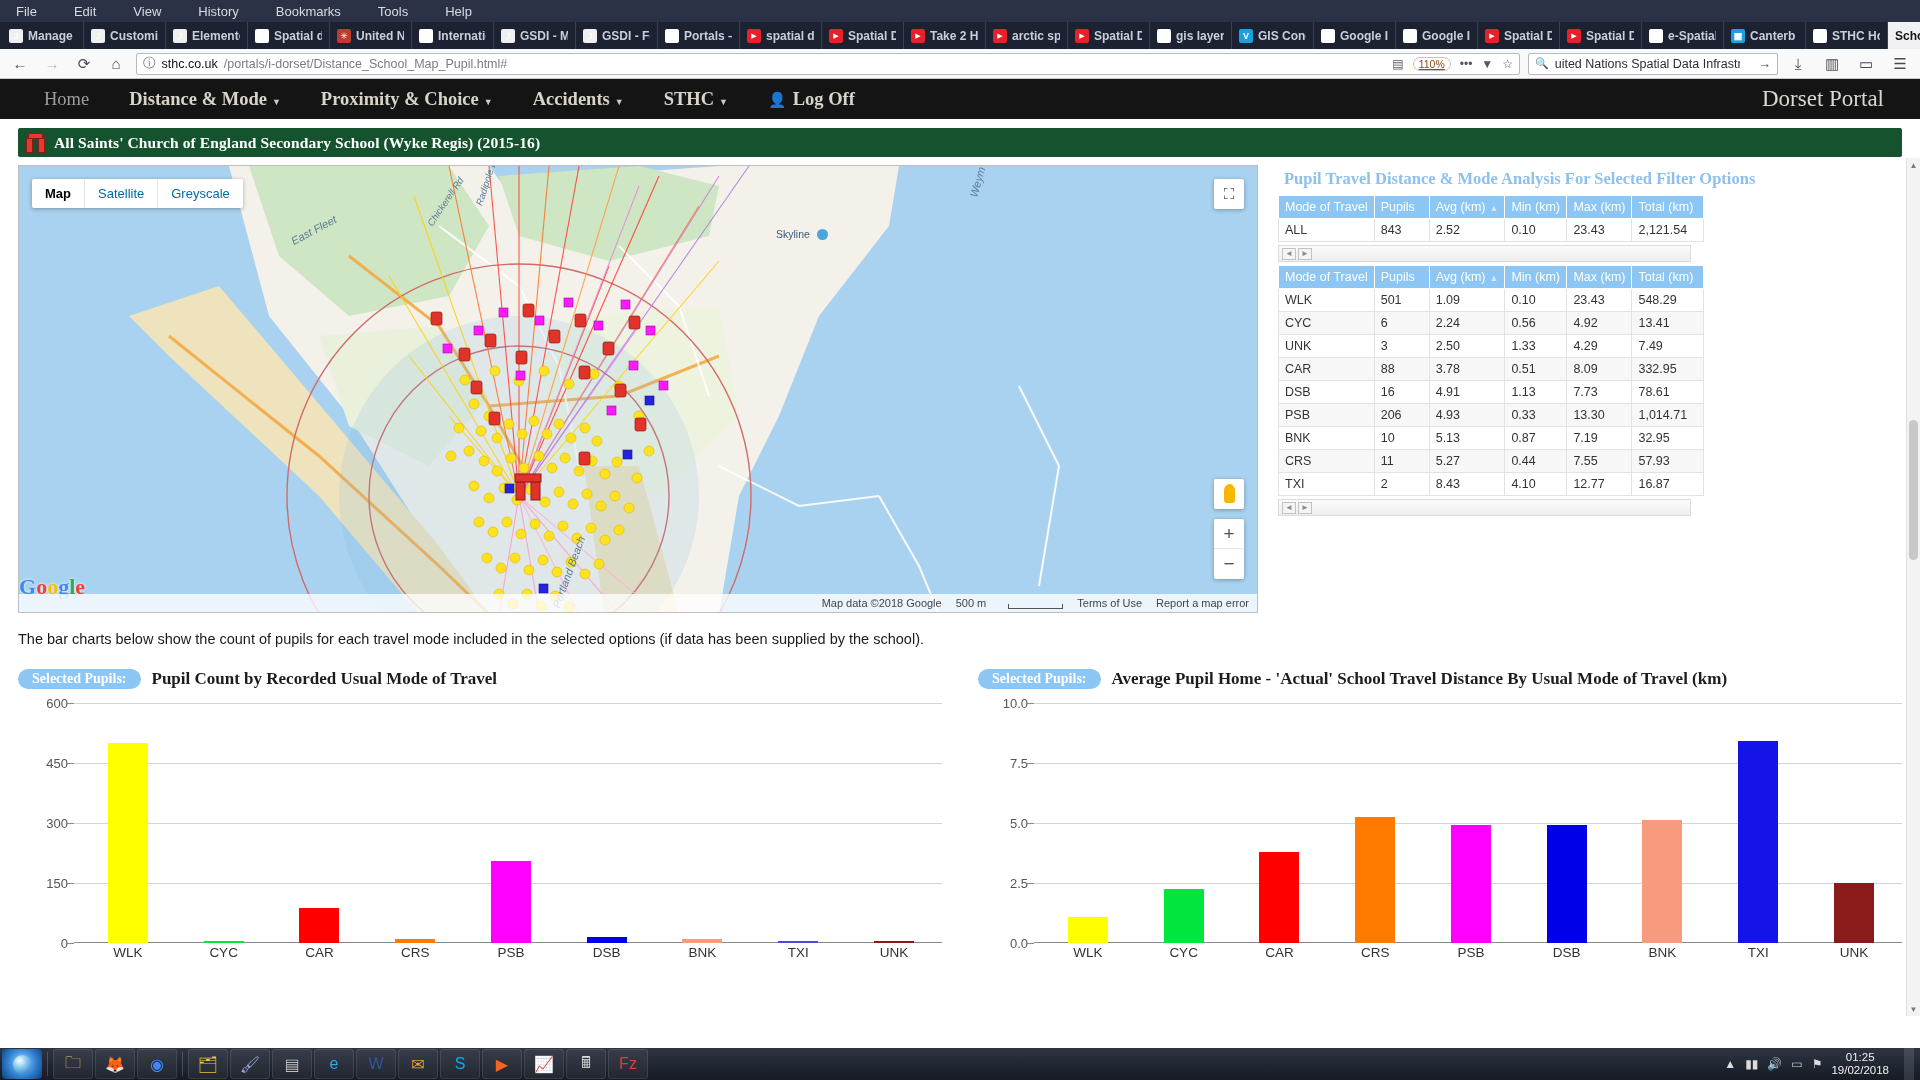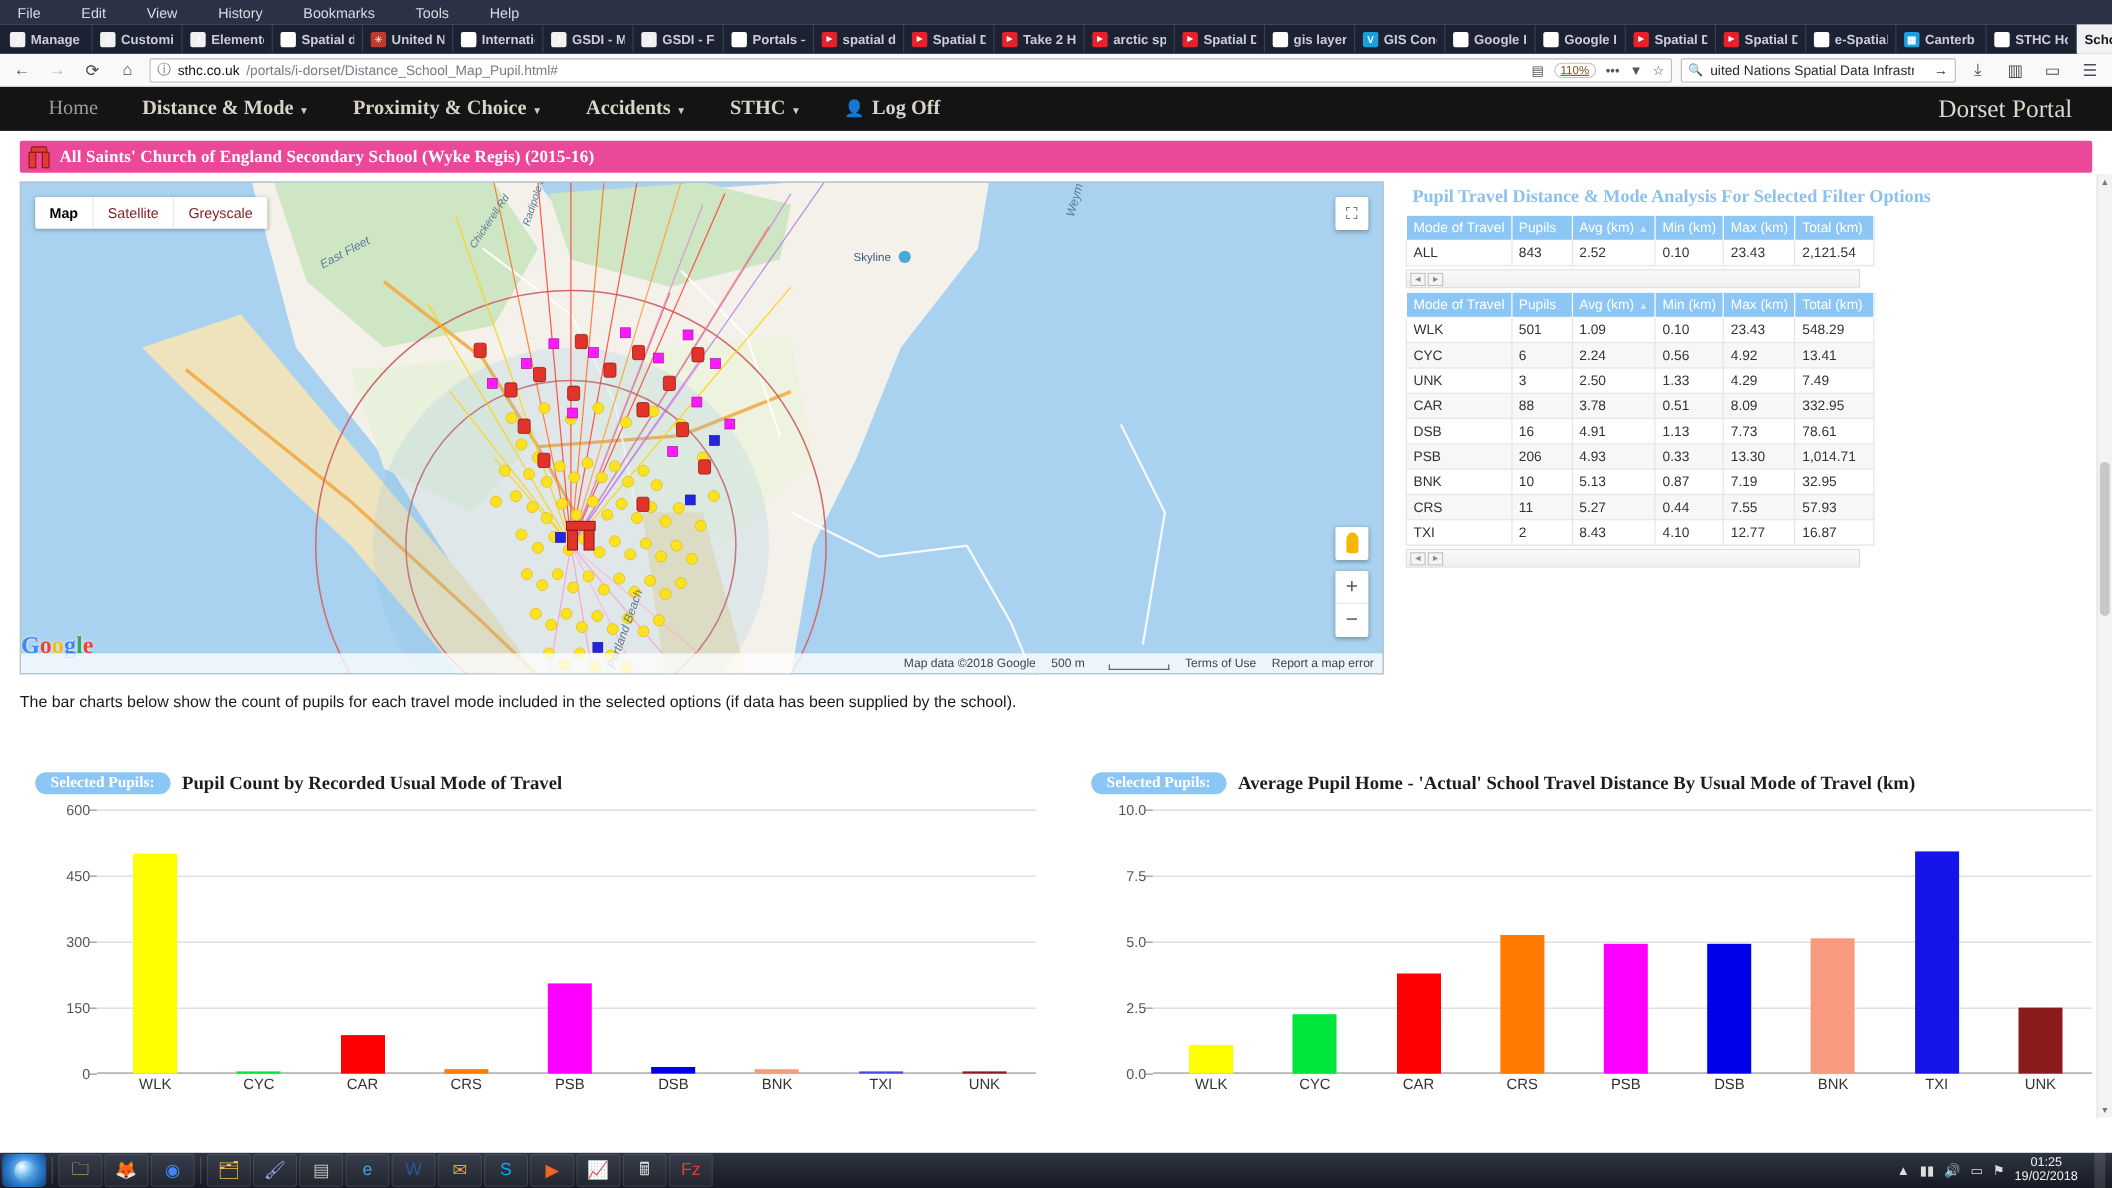--- a/index.html
+++ b/index.html
@@ -83,21 +83,21 @@
   }
   .navbar-site .nitem.home { color:#9d9d9d; font-weight:normal; }
   .caret { font-size:9px; margin-left:5px; color:#cfcac0; }
   .navbar-site .brand {
     margin-left:auto; margin-right:36px;
     font-family:"Liberation Serif", serif; font-size:23px; color:#dcd7cc; font-weight:normal;
   }
   .loginicon { font-size:15px; margin-right:6px; }
 
   .titlebar {
-    margin:9px 18px 0 18px; height:29px; background:#ec4899;
+    margin:9px 18px 0 18px; height:29px; background:#14532d;
     display:flex; align-items:center; gap:9px; padding:0 8px;
     border-radius:2px;
   }
   .titlebar .school-icon { width:19px; height:20px; position:relative; flex:0 0 19px; }
   .titlebar .school-icon .b1,.titlebar .school-icon .b2 {
     position:absolute; bottom:0; width:7px; height:15px; background:#e23b33; border:1px solid #8b1b16;
   }
   .titlebar .school-icon .b1 { left:0; } .titlebar .school-icon .b2 { right:0; }
   .titlebar .school-icon .roof {
     position:absolute; top:0; left:2px; width:15px; height:6px; background:#e23b33;
@@ -113,21 +113,21 @@
   
   .mapbox {
     width:1240px; height:448px; border:1px solid #bdbdbd; position:relative; overflow:hidden;
     background:#a5d0ef;
   }
   .map-ctrl-tl {
     position:absolute; top:13px; left:13px; display:flex; background:#fff;
     border-radius:2px; box-shadow:0 1px 4px rgba(0,0,0,.3); overflow:hidden; z-index:6;
   }
   .map-ctrl-tl div {
-    padding:7px 13px; font-size:13px; color:#7f1d1d; border-right:1px solid #e6e6e6; cursor:pointer;
+    padding:7px 13px; font-size:13px; color:#0369a1; border-right:1px solid #e6e6e6; cursor:pointer;
     font-family:"Liberation Sans", sans-serif;
   }
   .map-ctrl-tl div:last-child { border-right:none; }
   .map-ctrl-tl div.sel { color:#000; font-weight:bold; }
   .map-fs {
     position:absolute; top:13px; right:13px; width:30px; height:30px; background:#fff;
     border-radius:2px; box-shadow:0 1px 4px rgba(0,0,0,.3); z-index:6;
     display:flex; align-items:center; justify-content:center; font-size:15px; color:#555; cursor:pointer;
   }
   .pegbox {
@@ -182,21 +182,21 @@
     border:1px solid #dcdcdc; display:flex; align-items:center; padding-left:3px; width:413px;
   }
   .pg-btn { width:14px; height:12px; border:1px solid #c2c2c2; background:#f4f4f4;
             font-size:8px; color:#8a8a8a; display:flex; align-items:center; justify-content:center;
             margin-right:2px; cursor:pointer;}
 
   .blurb { margin:18px 18px 0 18px; font-size:14.5px; color:#1a1a1a; }
 
   
   .charts { display:flex; margin:22px 0 0 0; }
-  .chartbox { width:960px; padding-left:32px;margin-top:33px; }
+  .chartbox { width:960px; padding-left:18px; }
   .chart-head { display:flex; align-items:center; gap:11px; margin-bottom:8px; }
   .pill {
     background:#8cc6f5; color:#fff; border-radius:13px; padding:2px 14px;
     font-family:"Liberation Serif", serif; font-weight:bold; font-size:14px;
   }
   .chart-title {
     font-family:"Liberation Serif", serif; font-weight:bold; font-size:17px; color:#1d1d1d;
   }
   .plot { position:relative; height:272px; margin-left:10px; }
   .plot .yaxis {

